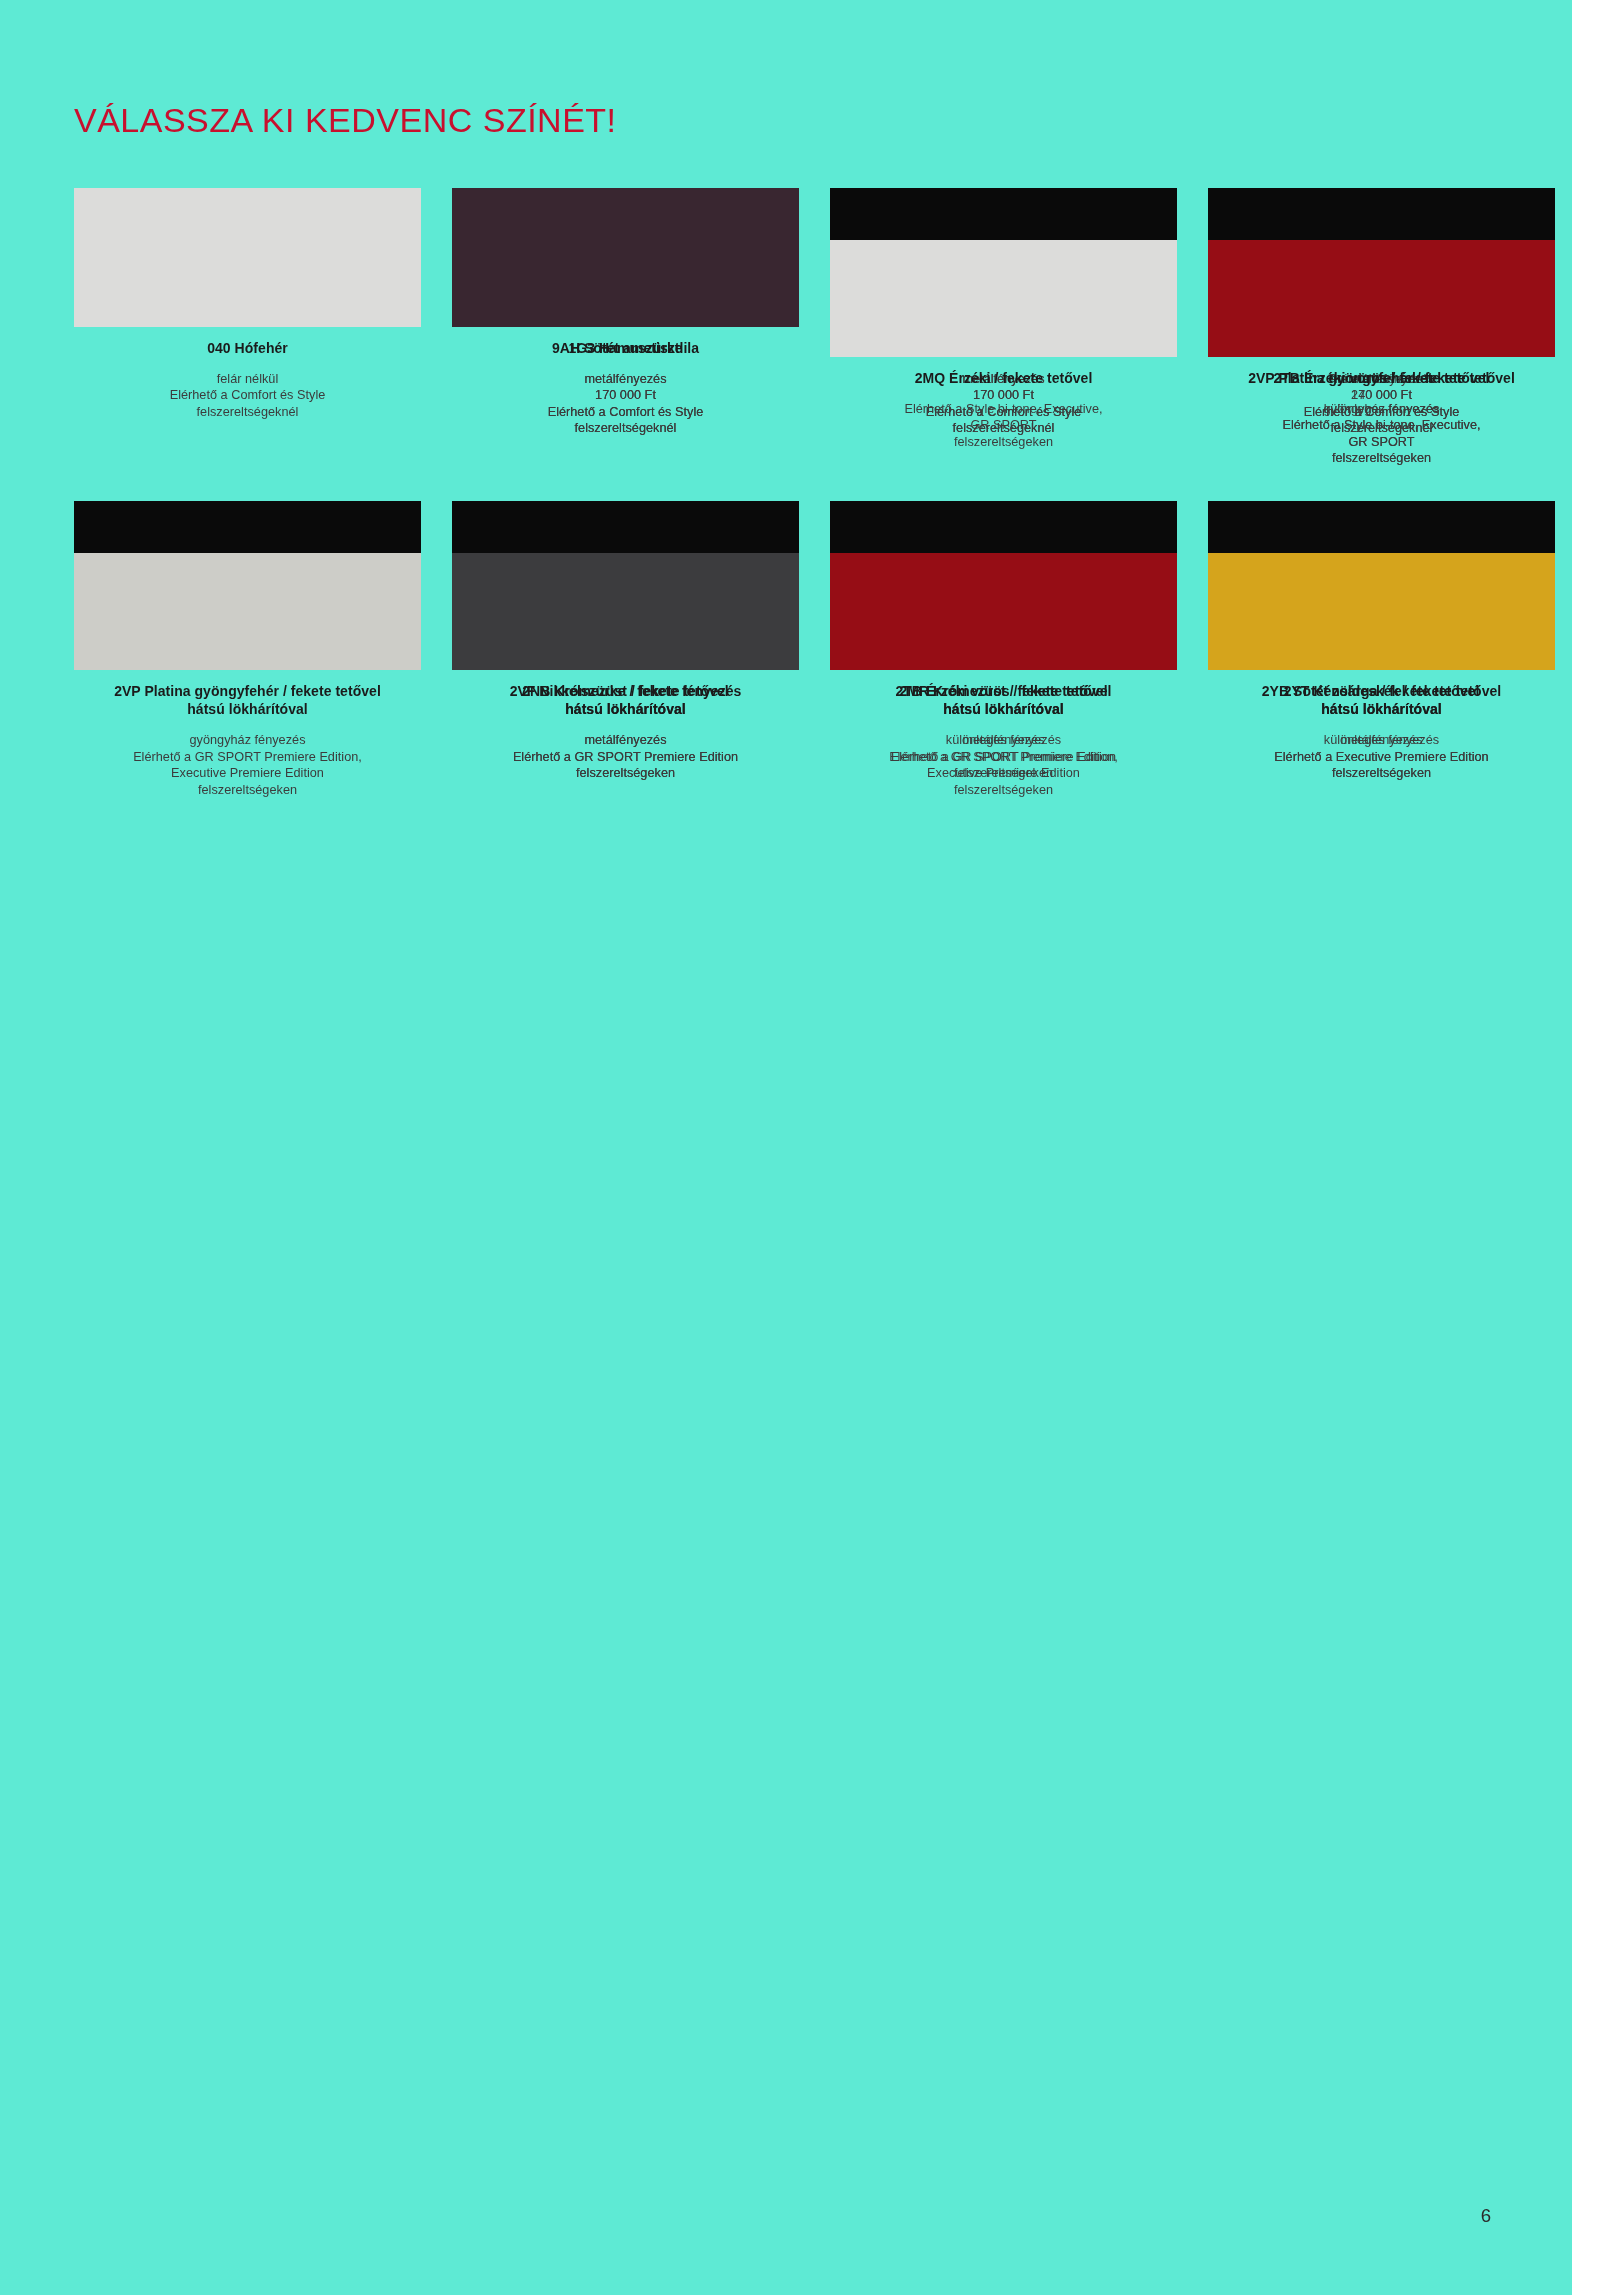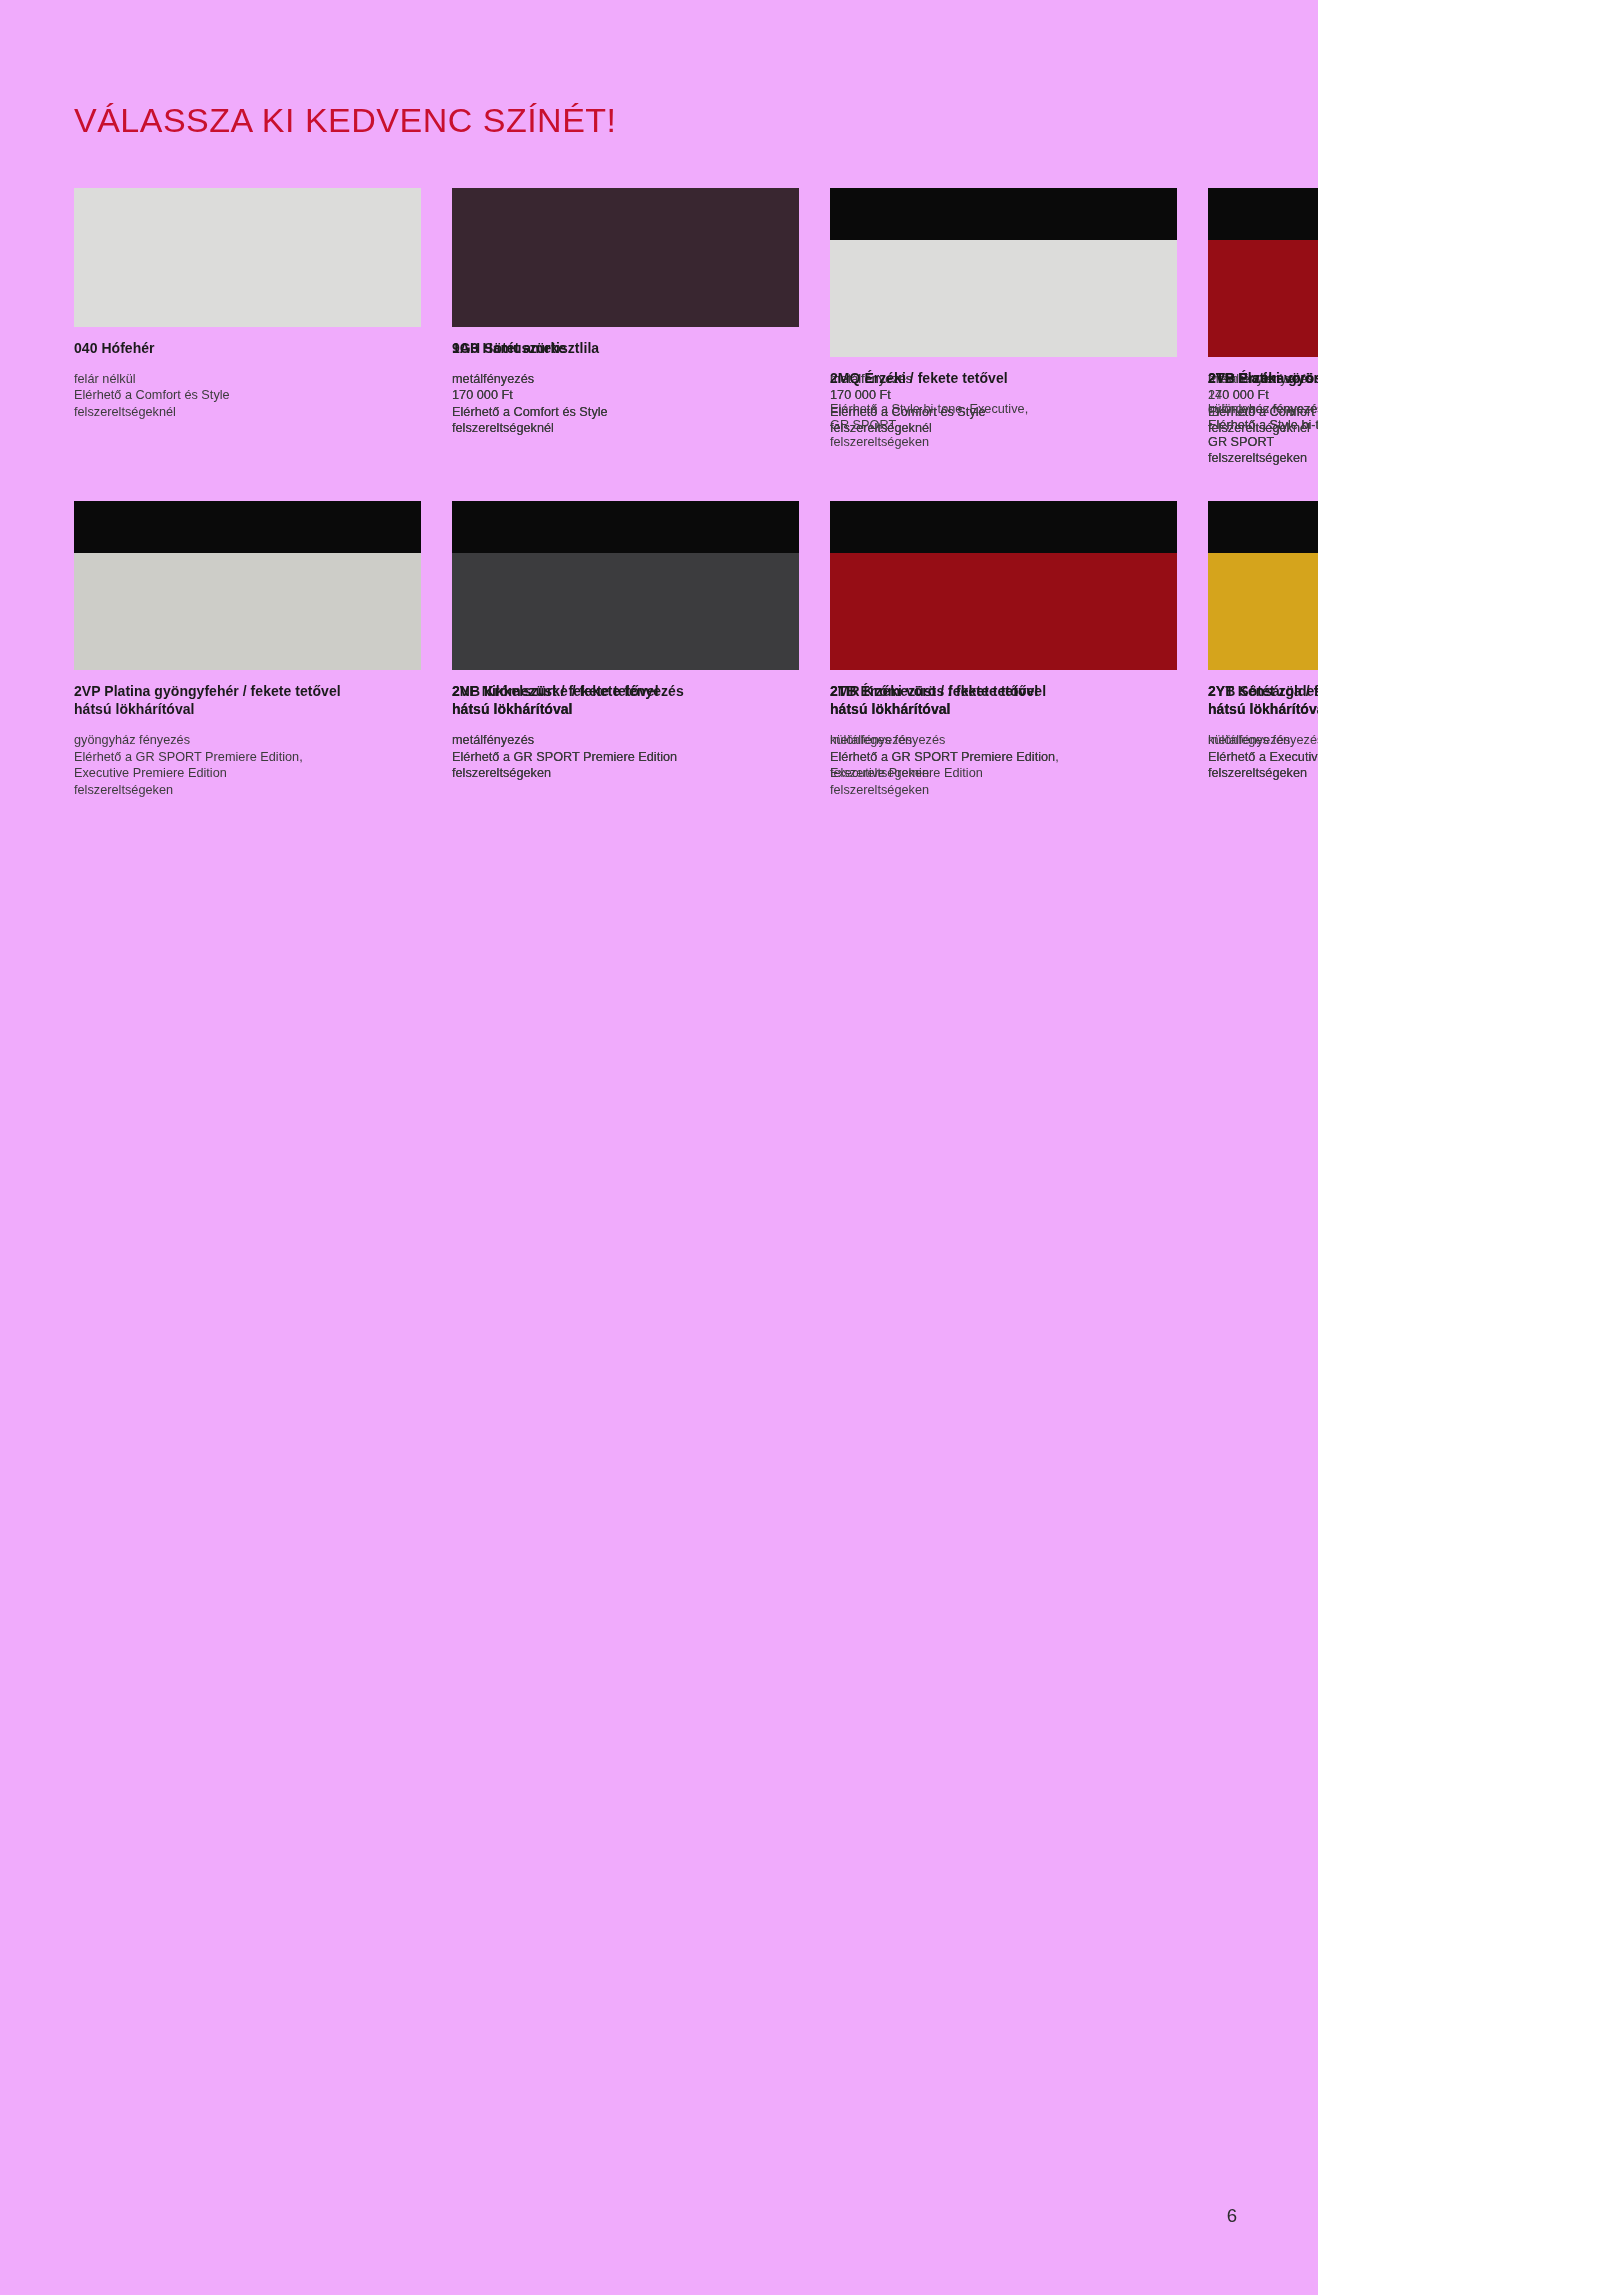--- a/index.html
+++ b/index.html
@@ -8,23 +8,23 @@
   html, body {
     width: 1623px;
     height: 2295px;
     background: #ffffff;
     font-family: "Liberation Sans", "DejaVu Sans", sans-serif;
     -webkit-font-smoothing: antialiased;
   }
 
   .page {
     position: relative;
-    width: 1318px;
+    width: 1572px;
     height: 2295px;
-    background: #f0abfc;
+    background: #5eead4;
     padding: 12px;
     overflow: hidden;
   }
 
   
   .page-title {
     position: absolute;
     left: 74px;
     top: 100px;
     font-size: 34px;
@@ -49,20 +49,21 @@
 
   .swatch-cell {
     width: 347px;
   }
 
   
   .grid-row {
     display: grid;
     grid-template-columns: repeat(4, 347px);
     column-gap: 31px;
+    text-align: center;
   }
 
   .row-gap-1 { margin-bottom: 32px; }
   .row-gap-2 { margin-bottom: 34px; }
   .row-gap-3 { margin-bottom: 20px; }
 
   
   .swatch {
     width: 347px;
     display: block;

